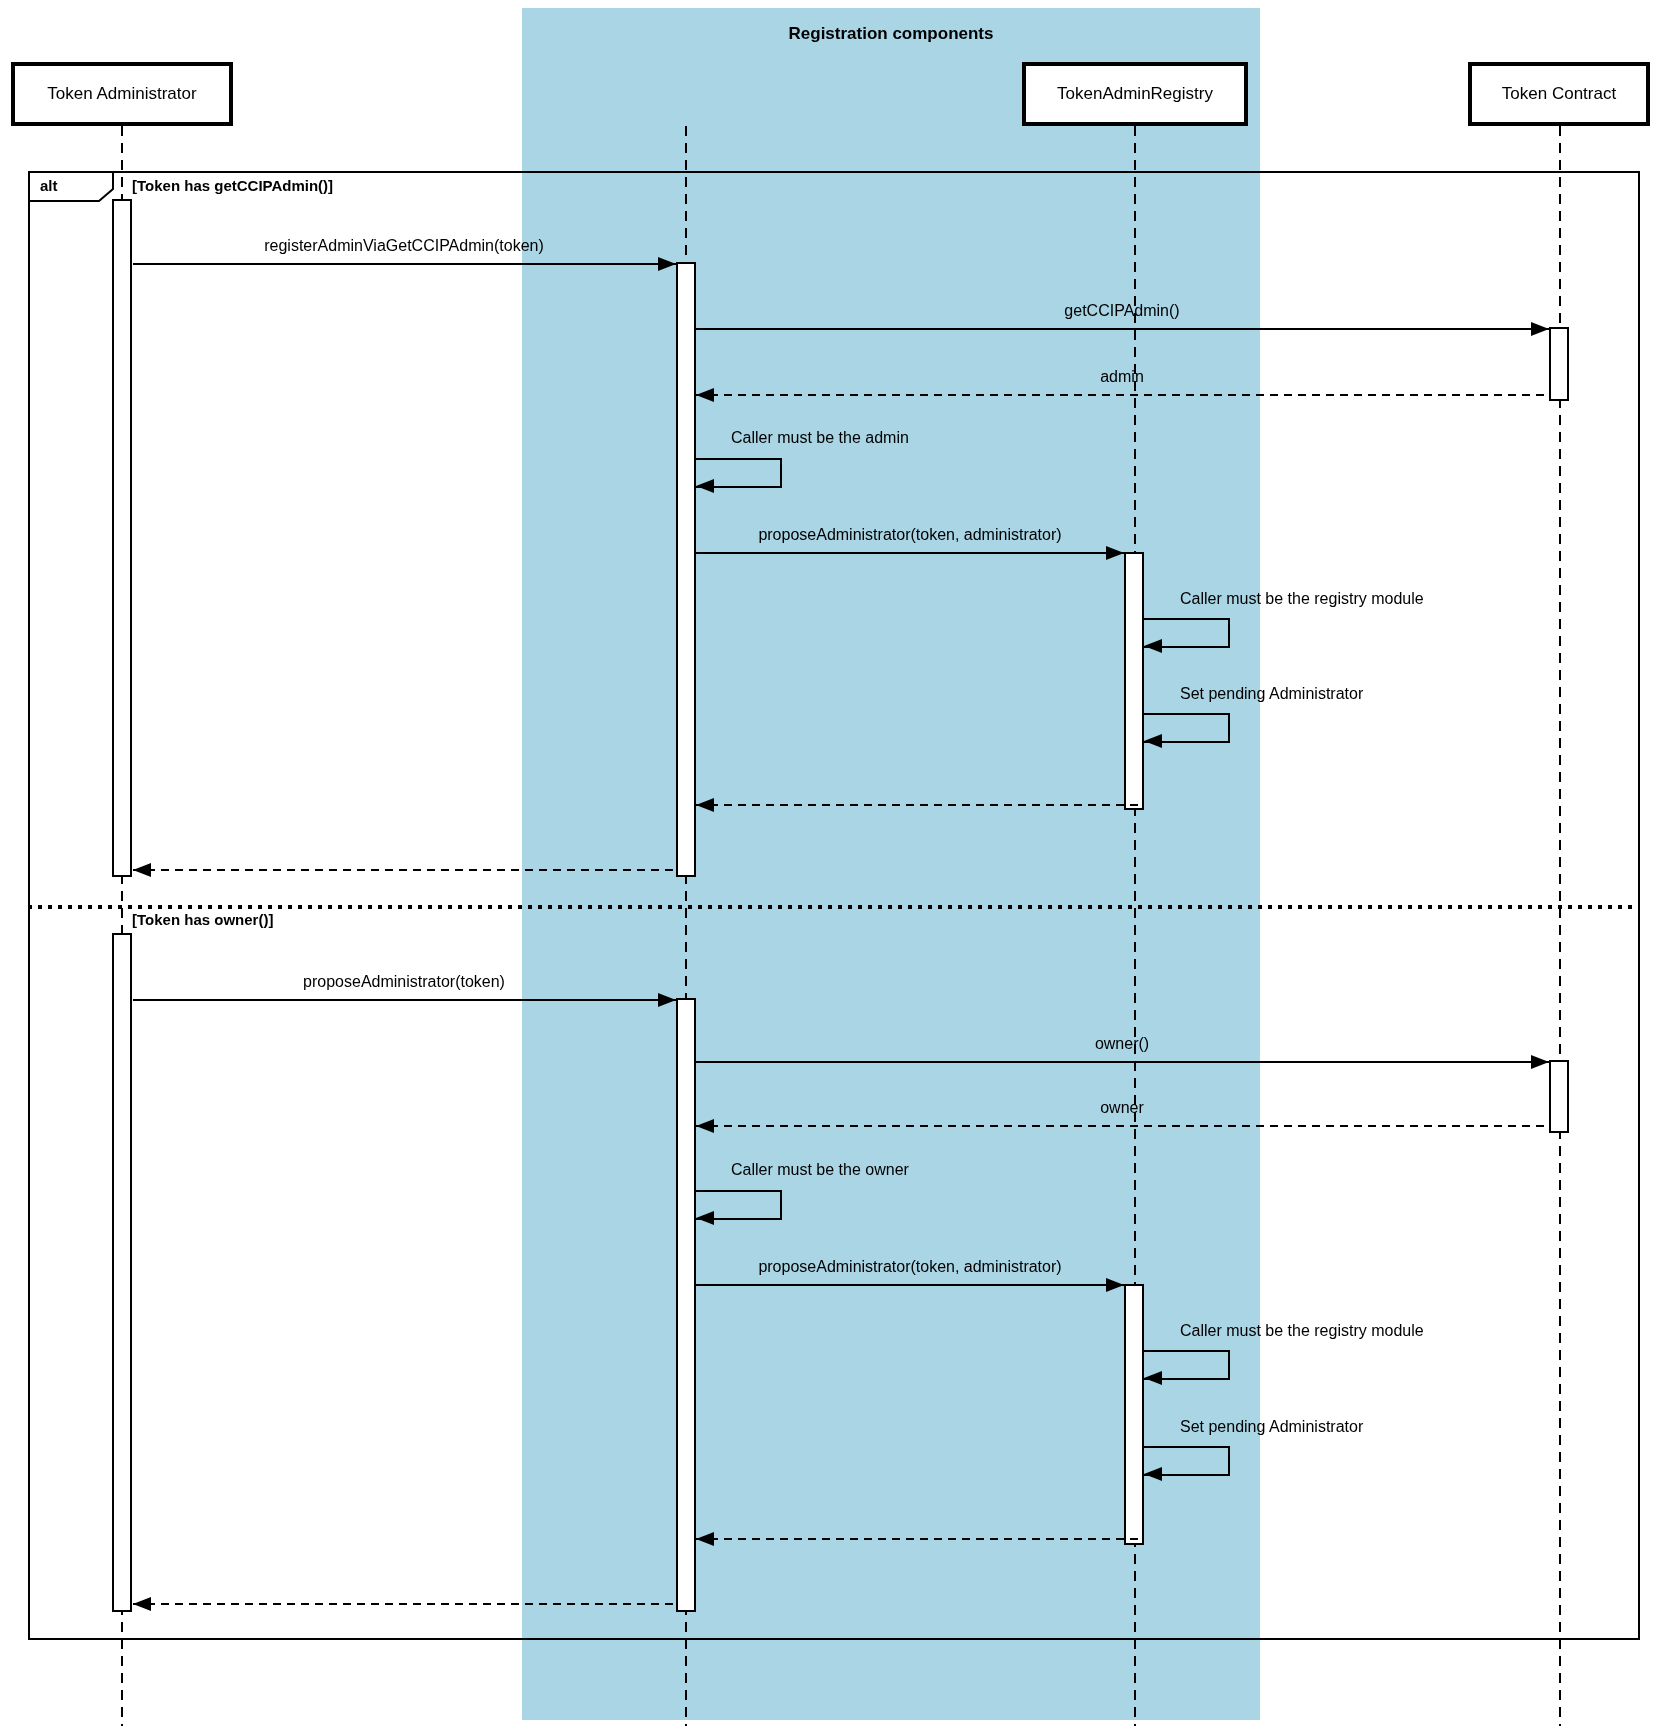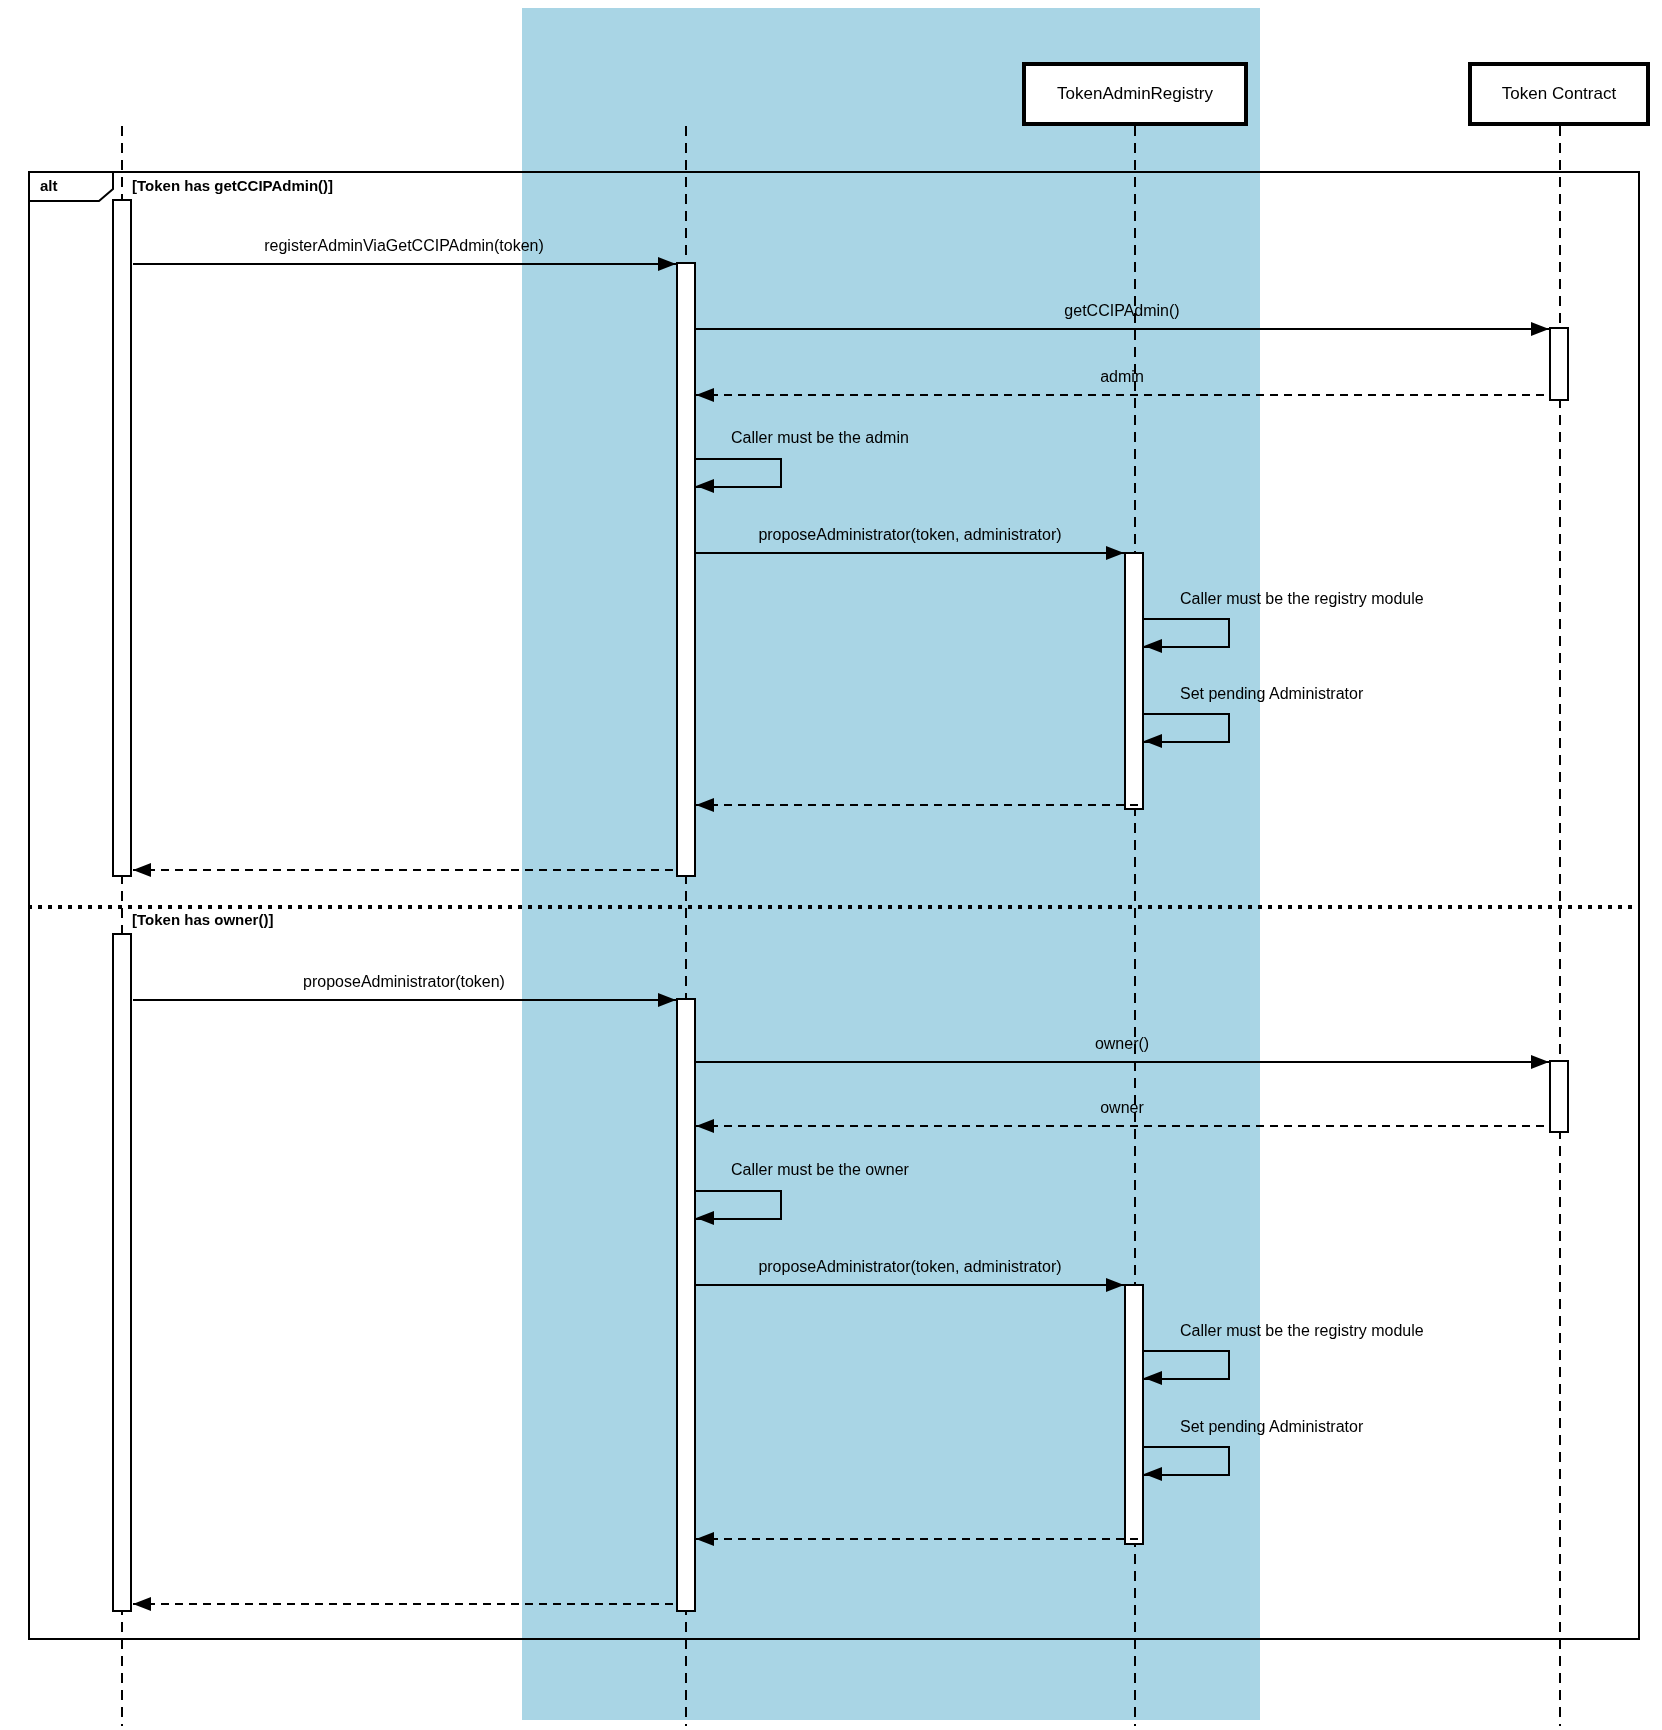--- a/index.html
+++ b/index.html
@@ -43,26 +43,28 @@
   .msg-label { font-size:16px; white-space:nowrap; z-index:6; }
   .msg-label.centered { transform:translateX(-50%); }
   .self-loop { width:86px; height:30px; border:2px solid #000; border-left:none; box-sizing:border-box; z-index:5; }
 </style>
 </head>
 <body>
 
 <div id="stage">
 
   <div class="abs blue-region" style="left:522px; top:8px; width:738px; height:1712px;"></div>
+  <div class="abs container-title" style="left:522px; top:24px; width:738px;">Registration components</div>
 
   <div class="abs lifeline" style="left:121px; top:126px; height:1600px;"></div>
   <div class="abs lifeline" style="left:685px; top:126px; height:1600px;"></div>
   <div class="abs lifeline" style="left:1134px; top:126px; height:1600px;"></div>
   <div class="abs lifeline" style="left:1559px; top:126px; height:1600px;"></div>
 
+  <div class="abs pbox" style="left:11px;   top:62px; width:222px; height:64px;">Token Administrator</div>
   <div class="abs pbox" style="left:1022px; top:62px; width:226px; height:64px;">TokenAdminRegistry</div>
   <div class="abs pbox" style="left:1468px; top:62px; width:182px; height:64px;">Token Contract</div>
 
   <div class="abs alt-frame" style="left:28px; top:171px; width:1612px; height:1469px;"></div>
   <svg class="abs alt-pentagon" style="left:28px; top:171px;" width="88" height="32">
     <path d="M1,1 H85 V18 L71,30 H1 Z" fill="#ffffff" stroke="#000000" stroke-width="2"></path>
   </svg>
   <div class="abs alt-op-text" style="left:40px; top:177px;">alt</div>
   <div class="abs guard" style="left:132px; top:177px;">[Token has getCCIPAdmin()]</div>
   <div class="abs divider" style="left:28px; top:905px; width:1612px;"></div>

